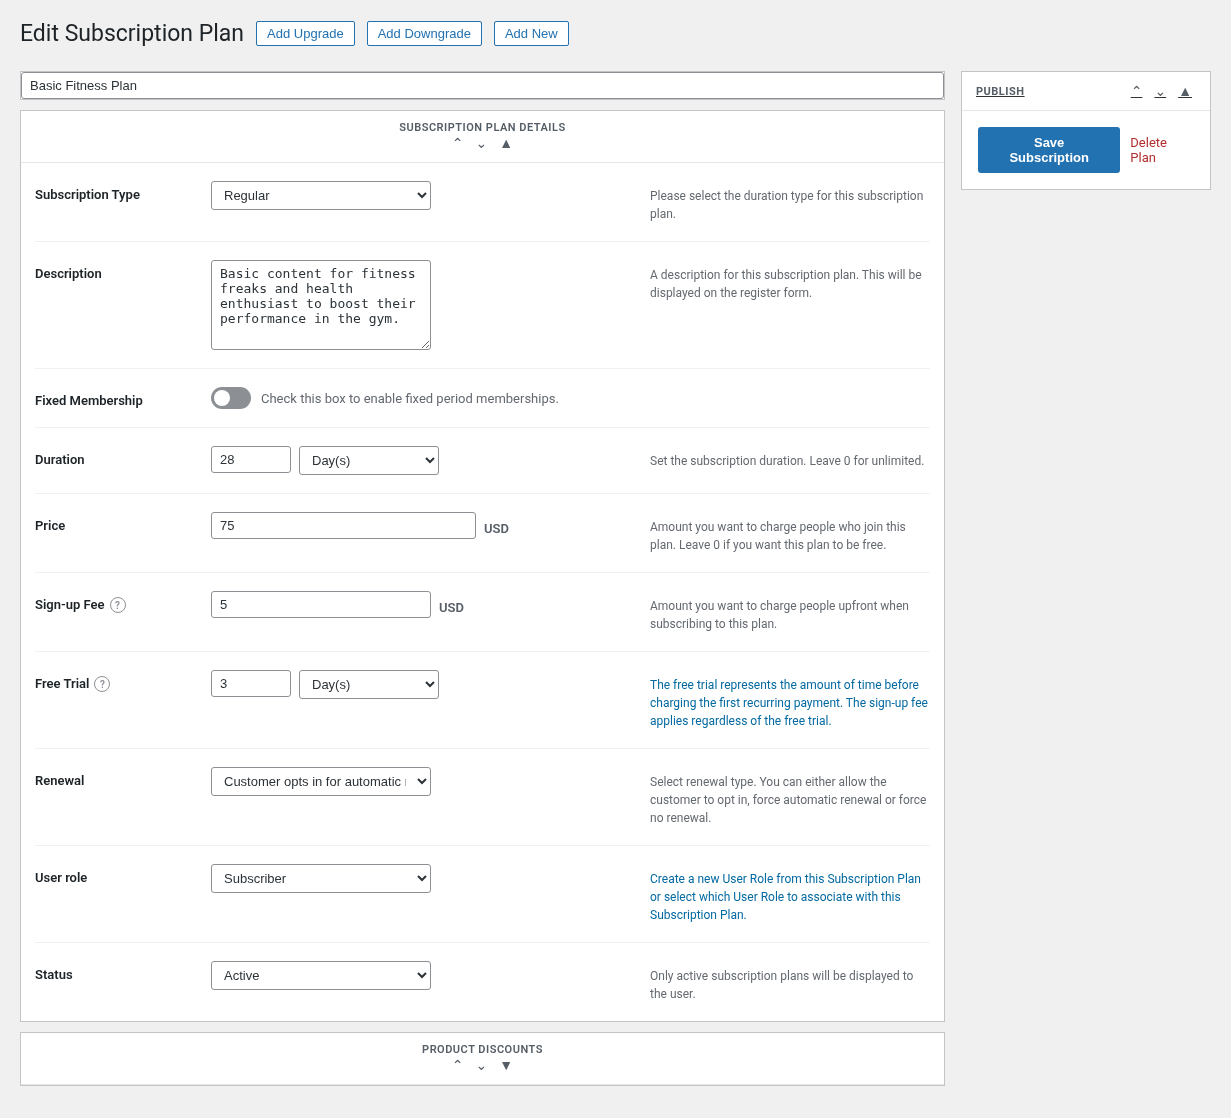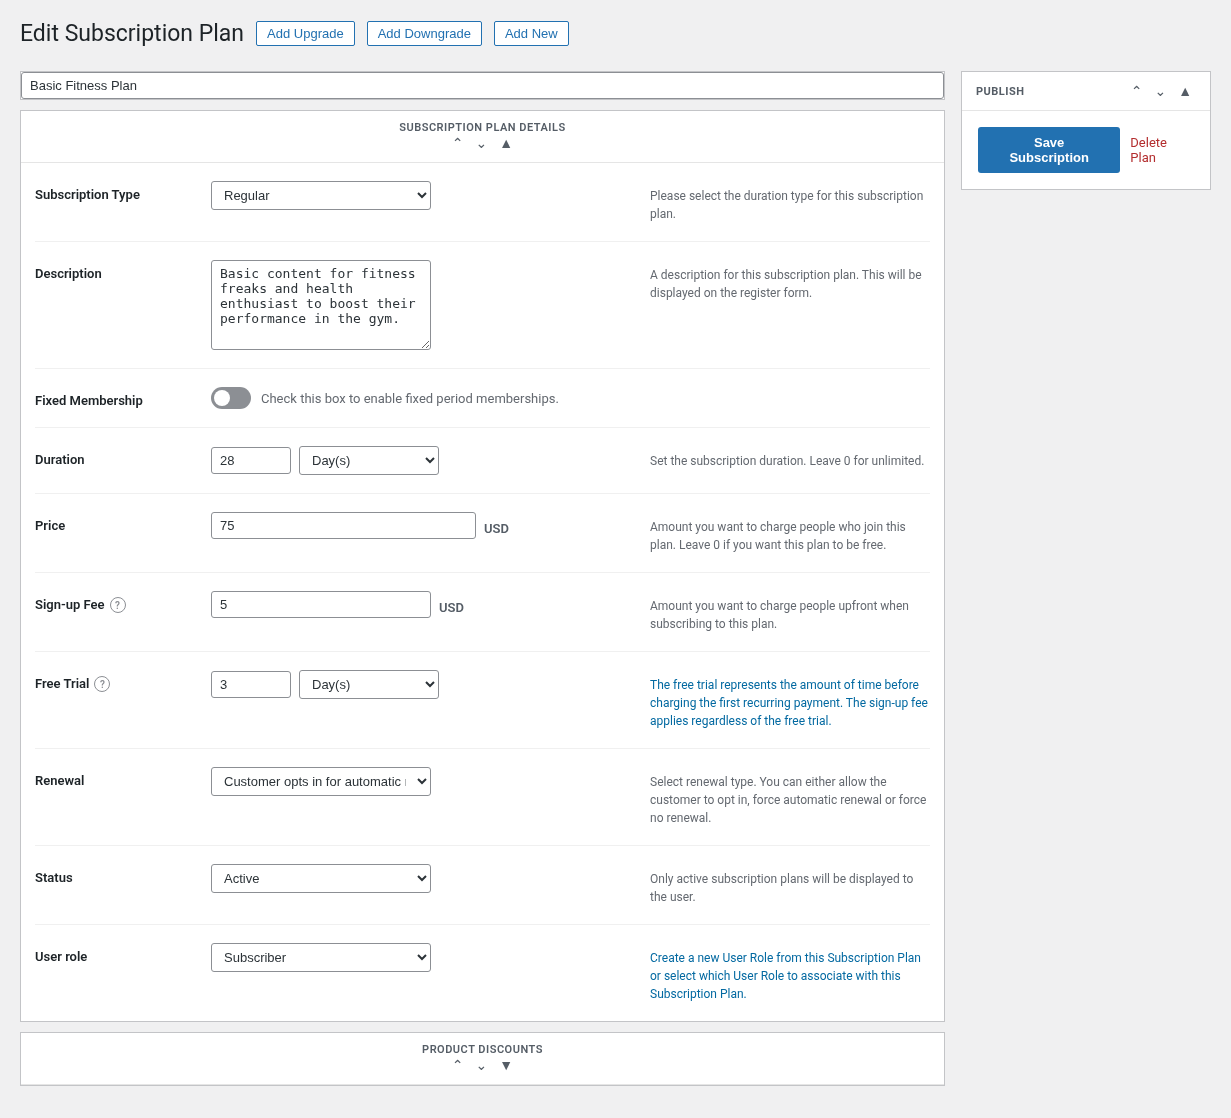--- a/index.html
+++ b/index.html
@@ -111,21 +111,21 @@
       padding-top: 6px;
       font-weight: 600;
       font-size: 13px;
       color: #1d2327;
       display: flex;
       gap: 5px;
     }
     .input-col {
       flex: 1;
       display: flex;
-      align-items: center;
+      align-items: flex-start;
       gap: 8px;
       flex-wrap: wrap;
     }
     .help-col {
       width: 280px;
       flex-shrink: 0;
       color: #646970;
       font-size: 12px;
       line-height: 1.5;
       padding-top: 6px;
@@ -211,20 +211,21 @@
     .publish-panel {
       background: #fff;
       border: 1px solid #c3c4c7;
     }
     .publish-header {
       display: flex;
       align-items: center;
       justify-content: space-between;
       padding: 10px 14px;
       border-bottom: 1px solid #e5e5e5;
+      text-decoration: underline;
     }
     .publish-title {
       font-size: 11px;
       font-weight: 700;
       letter-spacing: 0.5px;
       text-transform: uppercase;
       color: #555d66;
     }
     .publish-body {
       padding: 16px;
@@ -390,44 +391,44 @@
               <option>Customer opts in for automatic renewal</option>
               <option>Force automatic renewal</option>
               <option>Force no renewal</option>
             </select>
           </div>
           <div class="help-col">Select renewal type. You can either allow the customer to opt in, force automatic renewal or force no renewal.</div>
         </div>
 
         <div class="form-row">
           <div class="label-col">
-            <span>Status</span>
-          </div>
-          <div class="input-col">
-            <select class="select-status">
-              <option>Active</option>
-              <option>Inactive</option>
-            </select>
-          </div>
-          <div class="help-col">Only active subscription plans will be displayed to the user.</div>
-        </div>
-
-        <div class="form-row">
-          <div class="label-col">
             <span>User role</span>
           </div>
           <div class="input-col">
             <select class="select-role">
               <option>Subscriber</option>
               <option>Administrator</option>
               <option>Editor</option>
               <option>Author</option>
             </select>
           </div>
           <div class="help-col orange">Create a new User Role from this Subscription Plan or select which User Role to associate with this Subscription Plan.</div>
+        </div>
+
+        <div class="form-row">
+          <div class="label-col">
+            <span>Status</span>
+          </div>
+          <div class="input-col">
+            <select class="select-status">
+              <option>Active</option>
+              <option>Inactive</option>
+            </select>
+          </div>
+          <div class="help-col">Only active subscription plans will be displayed to the user.</div>
         </div>
 
       </div>
     </div>
 
     <div class="discounts-panel">
       <div class="section-header">
         <span class="section-title">PRODUCT DISCOUNTS</span>
         <div class="section-controls">
           <button class="ctrl-btn">⌃</button>

